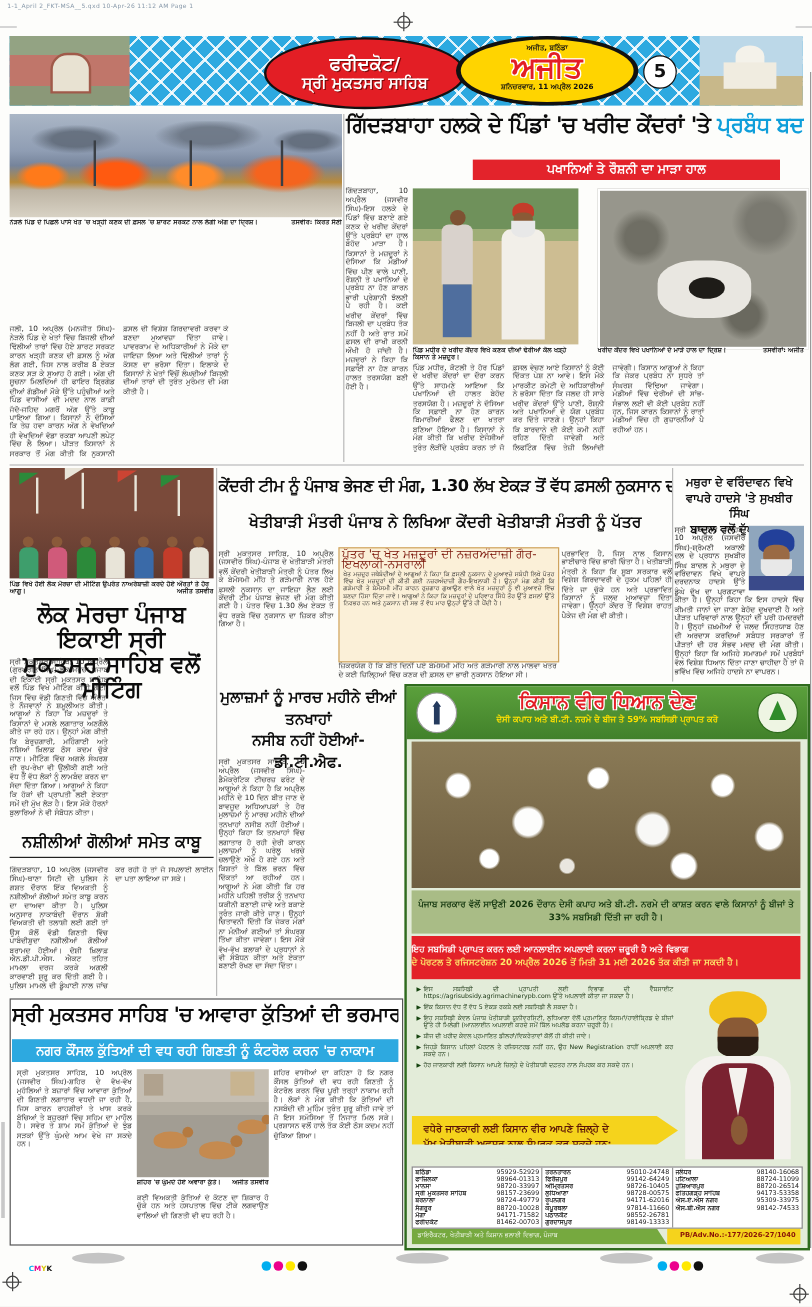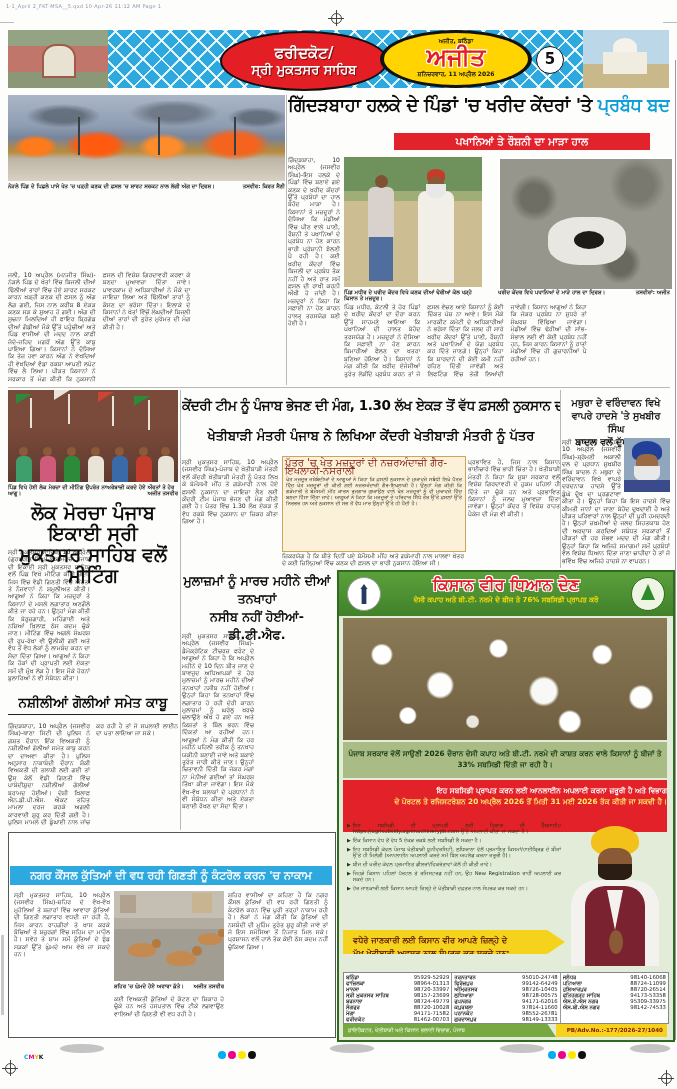--- a/index.html
+++ b/index.html
@@ -139,21 +139,21 @@
      radial-gradient(circle 14px at 48% 25%,#fff 0 55%,transparent 70%),
      radial-gradient(circle 22px at 62% 60%,#f8f8f6 0 55%,transparent 70%),
      radial-gradient(circle 15px at 80% 30%,#fff 0 55%,transparent 70%),
      radial-gradient(circle 18px at 92% 65%,#fdfdfc 0 55%,transparent 70%),
      radial-gradient(circle 13px at 20% 80%,#fff 0 55%,transparent 70%),
      radial-gradient(circle 17px at 70% 85%,#fff 0 55%,transparent 70%),
      radial-gradient(circle 10px at 40% 85%,#e9e6df 0 55%,transparent 70%),
      linear-gradient(180deg,#8a7a56,#6f5f41);}
   #ad-band-green{position:absolute;left:4px;top:170px;width:324px;height:36px;background:#a9bc86;
      font-size:7.3px;font-weight:bold;color:#15380f;text-align:center;line-height:11px;padding-top:6px;box-sizing:border-box;}
-  #ad-band-red{position:absolute;left:4px;top:208px;width:324px;height:52px;background:#e32128;text-align:right;padding-top:5px;box-sizing:border-box;}
+  #ad-band-red{position:absolute;left:4px;top:208px;width:324px;height:36px;background:#e32128;text-align:left;padding-top:5px;box-sizing:border-box;}
   #ad-band-red .r1{font-size:7.3px;font-weight:bold;color:#fff;line-height:11px;}
   #ad-band-red .r2{font-size:7.3px;font-weight:bold;color:#ffe96b;line-height:11px;}
   #ad-bullets{position:absolute;left:8px;top:250px;width:214px;height:104px;}
   .bullet-item{display:flex;margin-bottom:2.5px;}
   .bmark{color:#15420f;font-size:5px;line-height:6.3px;margin-right:2px;}
   .btxt{font-size:5.2px;line-height:6.3px;color:#16320f;text-align:justify;}
   #ad-mann{position:absolute;left:224px;top:236px;width:104px;height:158px;}
   #mann-turban{position:absolute;left:28px;top:18px;width:48px;height:30px;background:#f2c21a;border-radius:50% 50% 42% 42%;}
   #mann-face{position:absolute;left:35px;top:40px;width:34px;height:30px;background:#8a5a36;border-radius:40%;}
   #mann-beard{position:absolute;left:35px;top:56px;width:34px;height:17px;background:#2b1d14;border-radius:0 0 45% 45%;}
@@ -331,20 +331,21 @@
     <span>ਸ੍ਰੀ ਮੁਕਤਸਰ ਸਾਹਿਬ, 10 ਅਪ੍ਰੈਲ (ਜਸਵੀਰ ਸਿੰਘ)-ਸ਼੍ਰੋਮਣੀ ਅਕਾਲੀ ਦਲ ਦੇ ਪ੍ਰਧਾਨ ਸੁਖਬੀਰ ਸਿੰਘ ਬਾਦਲ ਨੇ ਮਥੁਰਾ ਦੇ ਵਰਿੰਦਾਵਨ ਵਿਖੇ ਵਾਪਰੇ ਦਰਦਨਾਕ ਹਾਦਸੇ ਉੱਤੇ ਡੂੰਘੇ ਦੁੱਖ ਦਾ ਪ੍ਰਗਟਾਵਾ ਕੀਤਾ ਹੈ। ਉਨ੍ਹਾਂ ਕਿਹਾ ਕਿ ਇਸ ਹਾਦਸੇ ਵਿੱਚ ਕੀਮਤੀ ਜਾਨਾਂ ਦਾ ਜਾਣਾ ਬੇਹੱਦ ਦੁਖਦਾਈ ਹੈ ਅਤੇ ਪੀੜਤ ਪਰਿਵਾਰਾਂ ਨਾਲ ਉਨ੍ਹਾਂ ਦੀ ਪੂਰੀ ਹਮਦਰਦੀ ਹੈ। ਉਨ੍ਹਾਂ ਜ਼ਖ਼ਮੀਆਂ ਦੇ ਜਲਦ ਸਿਹਤਯਾਬ ਹੋਣ ਦੀ ਅਰਦਾਸ ਕਰਦਿਆਂ ਸਬੰਧਤ ਸਰਕਾਰਾਂ ਤੋਂ ਪੀੜਤਾਂ ਦੀ ਹਰ ਸੰਭਵ ਮਦਦ ਦੀ ਮੰਗ ਕੀਤੀ। ਉਨ੍ਹਾਂ ਕਿਹਾ ਕਿ ਅਜਿਹੇ ਸਮਾਗਮਾਂ ਸਮੇਂ ਪ੍ਰਬੰਧਾਂ ਵੱਲ ਵਿਸ਼ੇਸ਼ ਧਿਆਨ ਦਿੱਤਾ ਜਾਣਾ ਚਾਹੀਦਾ ਹੈ ਤਾਂ ਜੋ ਭਵਿੱਖ ਵਿੱਚ ਅਜਿਹੇ ਹਾਦਸੇ ਨਾ ਵਾਪਰਨ।</span>
   </div>
 
   <div class="abs headline center ph" id="salary-headline">
     <div>ਮੁਲਾਜ਼ਮਾਂ ਨੂੰ ਮਾਰਚ ਮਹੀਨੇ ਦੀਆਂ ਤਨਖਾਹਾਂ</div>
     <div>ਨਸੀਬ ਨਹੀਂ ਹੋਈਆਂ-ਡੀ.ਟੀ.ਐਫ.</div>
   </div>
   <div class="abs body-txt just ph" id="salary-body">ਸ੍ਰੀ ਮੁਕਤਸਰ ਸਾਹਿਬ, 10 ਅਪ੍ਰੈਲ (ਜਸਵੀਰ ਸਿੰਘ)-ਡੈਮੋਕ੍ਰੇਟਿਕ ਟੀਚਰਜ਼ ਫਰੰਟ ਦੇ ਆਗੂਆਂ ਨੇ ਕਿਹਾ ਹੈ ਕਿ ਅਪ੍ਰੈਲ ਮਹੀਨੇ ਦੇ 10 ਦਿਨ ਬੀਤ ਜਾਣ ਦੇ ਬਾਵਜੂਦ ਅਧਿਆਪਕਾਂ ਤੇ ਹੋਰ ਮੁਲਾਜ਼ਮਾਂ ਨੂੰ ਮਾਰਚ ਮਹੀਨੇ ਦੀਆਂ ਤਨਖਾਹਾਂ ਨਸੀਬ ਨਹੀਂ ਹੋਈਆਂ। ਉਨ੍ਹਾਂ ਕਿਹਾ ਕਿ ਤਨਖਾਹਾਂ ਵਿੱਚ ਲਗਾਤਾਰ ਹੋ ਰਹੀ ਦੇਰੀ ਕਾਰਨ ਮੁਲਾਜ਼ਮਾਂ ਨੂੰ ਘਰੇਲੂ ਖਰਚੇ ਚਲਾਉਣੇ ਔਖੇ ਹੋ ਗਏ ਹਨ ਅਤੇ ਕਿਸ਼ਤਾਂ ਤੇ ਬਿੱਲ ਭਰਨ ਵਿੱਚ ਦਿੱਕਤਾਂ ਆ ਰਹੀਆਂ ਹਨ। ਆਗੂਆਂ ਨੇ ਮੰਗ ਕੀਤੀ ਕਿ ਹਰ ਮਹੀਨੇ ਪਹਿਲੀ ਤਰੀਕ ਨੂੰ ਤਨਖਾਹ ਯਕੀਨੀ ਬਣਾਈ ਜਾਵੇ ਅਤੇ ਬਕਾਏ ਤੁਰੰਤ ਜਾਰੀ ਕੀਤੇ ਜਾਣ। ਉਨ੍ਹਾਂ ਚਿਤਾਵਨੀ ਦਿੱਤੀ ਕਿ ਜੇਕਰ ਮੰਗਾਂ ਨਾ ਮੰਨੀਆਂ ਗਈਆਂ ਤਾਂ ਸੰਘਰਸ਼ ਤਿੱਖਾ ਕੀਤਾ ਜਾਵੇਗਾ। ਇਸ ਮੌਕੇ ਵੱਖ-ਵੱਖ ਬਲਾਕਾਂ ਦੇ ਪ੍ਰਧਾਨਾਂ ਨੇ ਵੀ ਸੰਬੋਧਨ ਕੀਤਾ ਅਤੇ ਏਕਤਾ ਬਣਾਈ ਰੱਖਣ ਦਾ ਸੱਦਾ ਦਿੱਤਾ।</div>
 
   <div class="abs" id="dogs-box"></div>
+  <div class="abs headline center" id="dogs-headline">ਸ੍ਰੀ ਮੁਕਤਸਰ ਸਾਹਿਬ 'ਚ ਆਵਾਰਾ ਕੁੱਤਿਆਂ ਦੀ ਭਰਮਾਰ</div>
   <div class="abs center" id="dogs-subhead">ਨਗਰ ਕੌਂਸਲ ਕੁੱਤਿਆਂ ਦੀ ਵਧ ਰਹੀ ਗਿਣਤੀ ਨੂੰ ਕੰਟਰੋਲ ਕਰਨ 'ਚ ਨਾਕਾਮ</div>
   <div class="abs body-txt just ph" id="dogs-cola">ਸ੍ਰੀ ਮੁਕਤਸਰ ਸਾਹਿਬ, 10 ਅਪ੍ਰੈਲ (ਜਸਵੀਰ ਸਿੰਘ)-ਸ਼ਹਿਰ ਦੇ ਵੱਖ-ਵੱਖ ਮੁਹੱਲਿਆਂ ਤੇ ਬਜ਼ਾਰਾਂ ਵਿੱਚ ਆਵਾਰਾ ਕੁੱਤਿਆਂ ਦੀ ਗਿਣਤੀ ਲਗਾਤਾਰ ਵਧਦੀ ਜਾ ਰਹੀ ਹੈ, ਜਿਸ ਕਾਰਨ ਰਾਹਗੀਰਾਂ ਤੇ ਖਾਸ ਕਰਕੇ ਬੱਚਿਆਂ ਤੇ ਬਜ਼ੁਰਗਾਂ ਵਿੱਚ ਸਹਿਮ ਦਾ ਮਾਹੌਲ ਹੈ। ਸਵੇਰ ਤੇ ਸ਼ਾਮ ਸਮੇਂ ਕੁੱਤਿਆਂ ਦੇ ਝੁੰਡ ਸੜਕਾਂ ਉੱਤੇ ਘੁੰਮਦੇ ਆਮ ਵੇਖੇ ਜਾ ਸਕਦੇ ਹਨ।</div>
   <div class="abs photo ph" id="dogs-photo">
     <span style="position:absolute;left:6px;top:4px;width:16px;height:18px;background:#b0a28e;"></span>
     <span style="position:absolute;left:78px;top:2px;width:20px;height:20px;background:#c8b490;"></span>
     <span class="dog" style="left:14px;top:52px;width:28px;height:14px;"></span>
     <span class="doghead" style="left:38px;top:48px;width:9px;height:9px;"></span>
     <span class="dog" style="left:52px;top:60px;width:30px;height:15px;"></span>
     <span class="doghead" style="left:78px;top:55px;width:10px;height:10px;"></span>
     <span class="dog" style="left:84px;top:42px;width:24px;height:12px;"></span>
@@ -359,21 +360,21 @@
 
   <div class="abs" id="ad">
     <div id="ad-header">
       <span class="ad-logo" id="ad-logo-left">
           <span class="emblem"></span>
         </span>
       <span class="ad-logo" id="ad-logo-right">
           <span class="leaf"></span>
         </span>
       <div id="ad-title">ਕਿਸਾਨ ਵੀਰ ਧਿਆਨ ਦੇਣ</div>
-      <div id="ad-subtitle">ਦੇਸੀ ਕਪਾਹ ਅਤੇ ਬੀ.ਟੀ. ਨਰਮੇ ਦੇ ਬੀਜ ਤੇ 76% ਸਬਸਿਡੀ ਪ੍ਰਾਪਤ ਕਰੋ</div>
+      <div id="ad-subtitle">ਦੇਸੀ ਕਪਾਹ ਅਤੇ ਬੀ.ਟੀ. ਨਰਮੇ ਦੇ ਬੀਜ ਤੇ 59% ਸਬਸਿਡੀ ਪ੍ਰਾਪਤ ਕਰੋ</div>
     </div>
     <div id="ad-cotton"></div>
     <div id="ad-band-green">ਪੰਜਾਬ ਸਰਕਾਰ ਵੱਲੋਂ ਸਾਉਣੀ 2026 ਦੌਰਾਨ ਦੇਸੀ ਕਪਾਹ ਅਤੇ ਬੀ.ਟੀ. ਨਰਮੇ ਦੀ ਕਾਸ਼ਤ ਕਰਨ ਵਾਲੇ ਕਿਸਾਨਾਂ ਨੂੰ ਬੀਜਾਂ ਤੇ 33% ਸਬਸਿਡੀ ਦਿੱਤੀ ਜਾ ਰਹੀ ਹੈ।</div>
     <div id="ad-band-red">
       <div class="r1">ਇਹ ਸਬਸਿਡੀ ਪ੍ਰਾਪਤ ਕਰਨ ਲਈ ਆਨਲਾਈਨ ਅਪਲਾਈ ਕਰਨਾ ਜ਼ਰੂਰੀ ਹੈ ਅਤੇ ਵਿਭਾਗ</div>
       <div class="r2">ਦੇ ਪੋਰਟਲ ਤੇ ਰਜਿਸਟਰੇਸ਼ਨ 20 ਅਪ੍ਰੈਲ 2026 ਤੋਂ ਮਿਤੀ 31 ਮਈ 2026 ਤੱਕ ਕੀਤੀ ਜਾ ਸਕਦੀ ਹੈ।</div>
     </div>
     <div id="ad-bullets">
 
     <div class="bullet-item">

